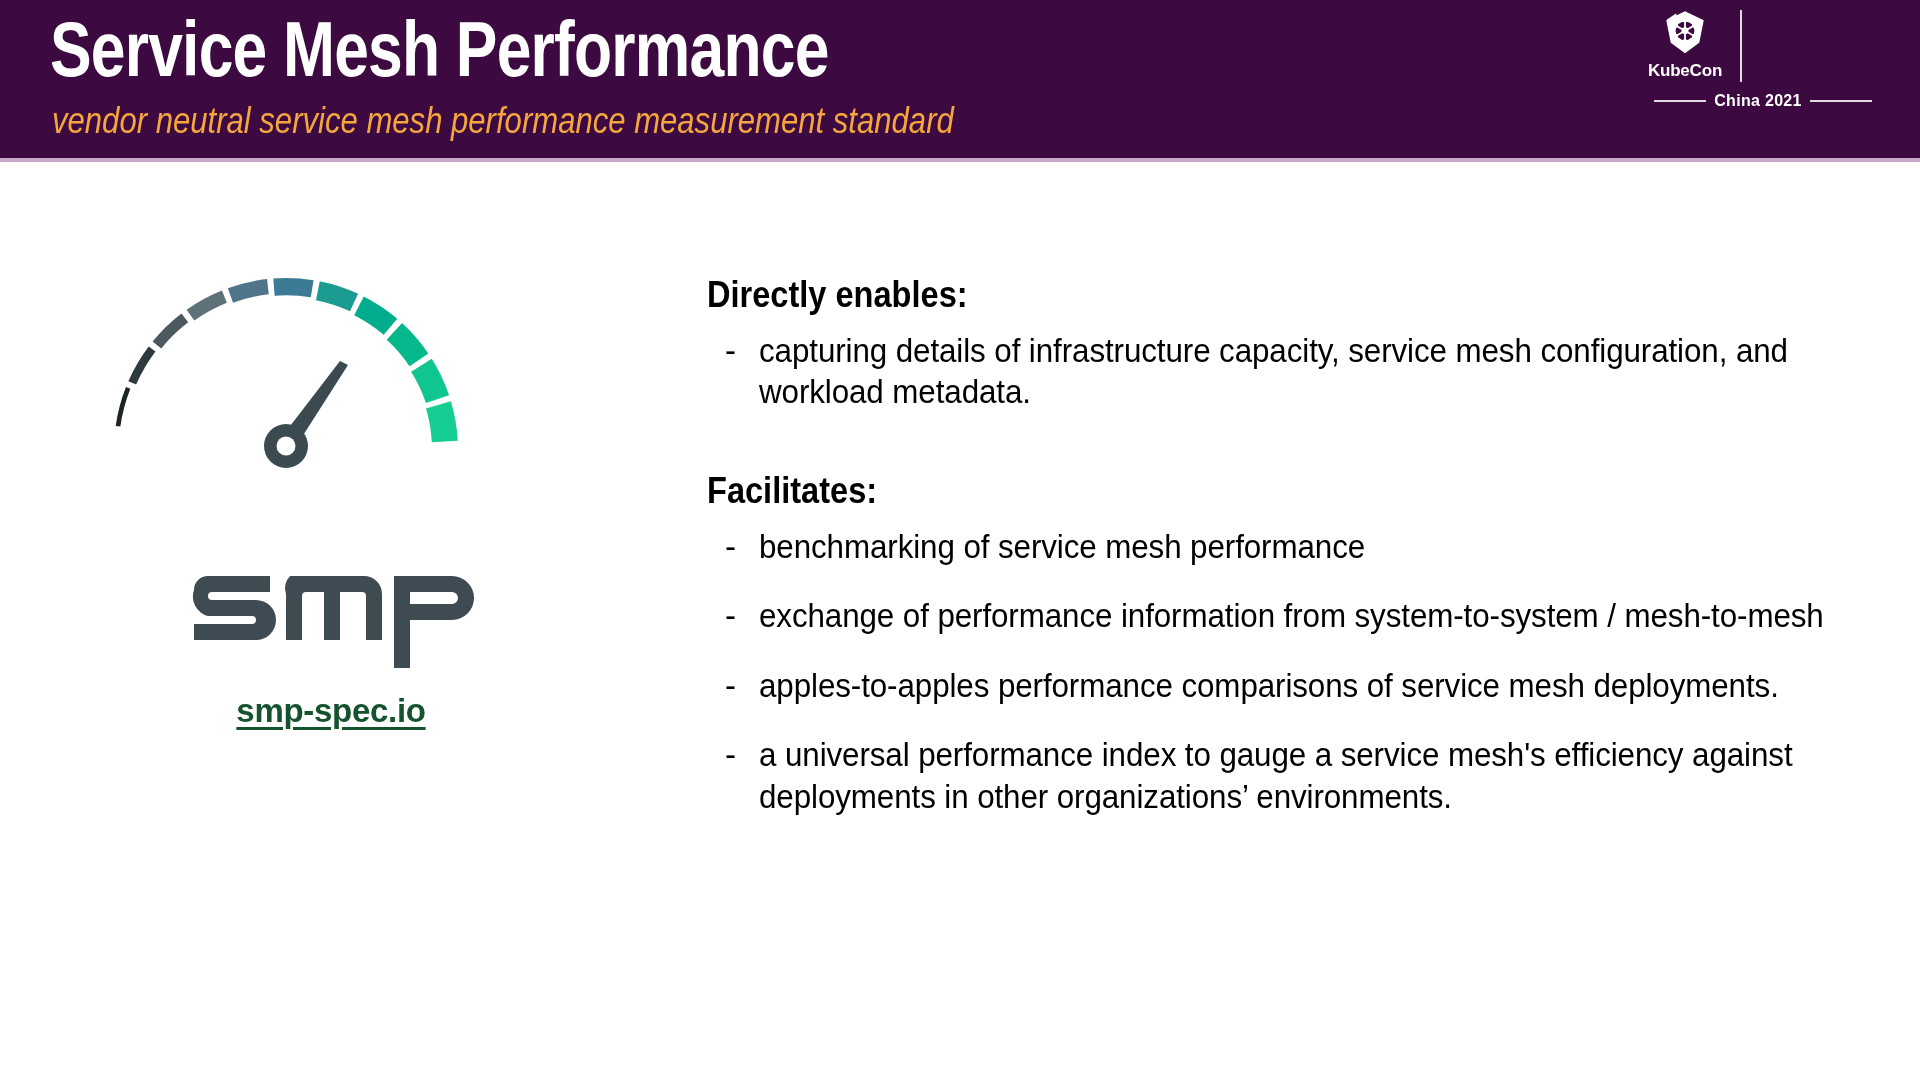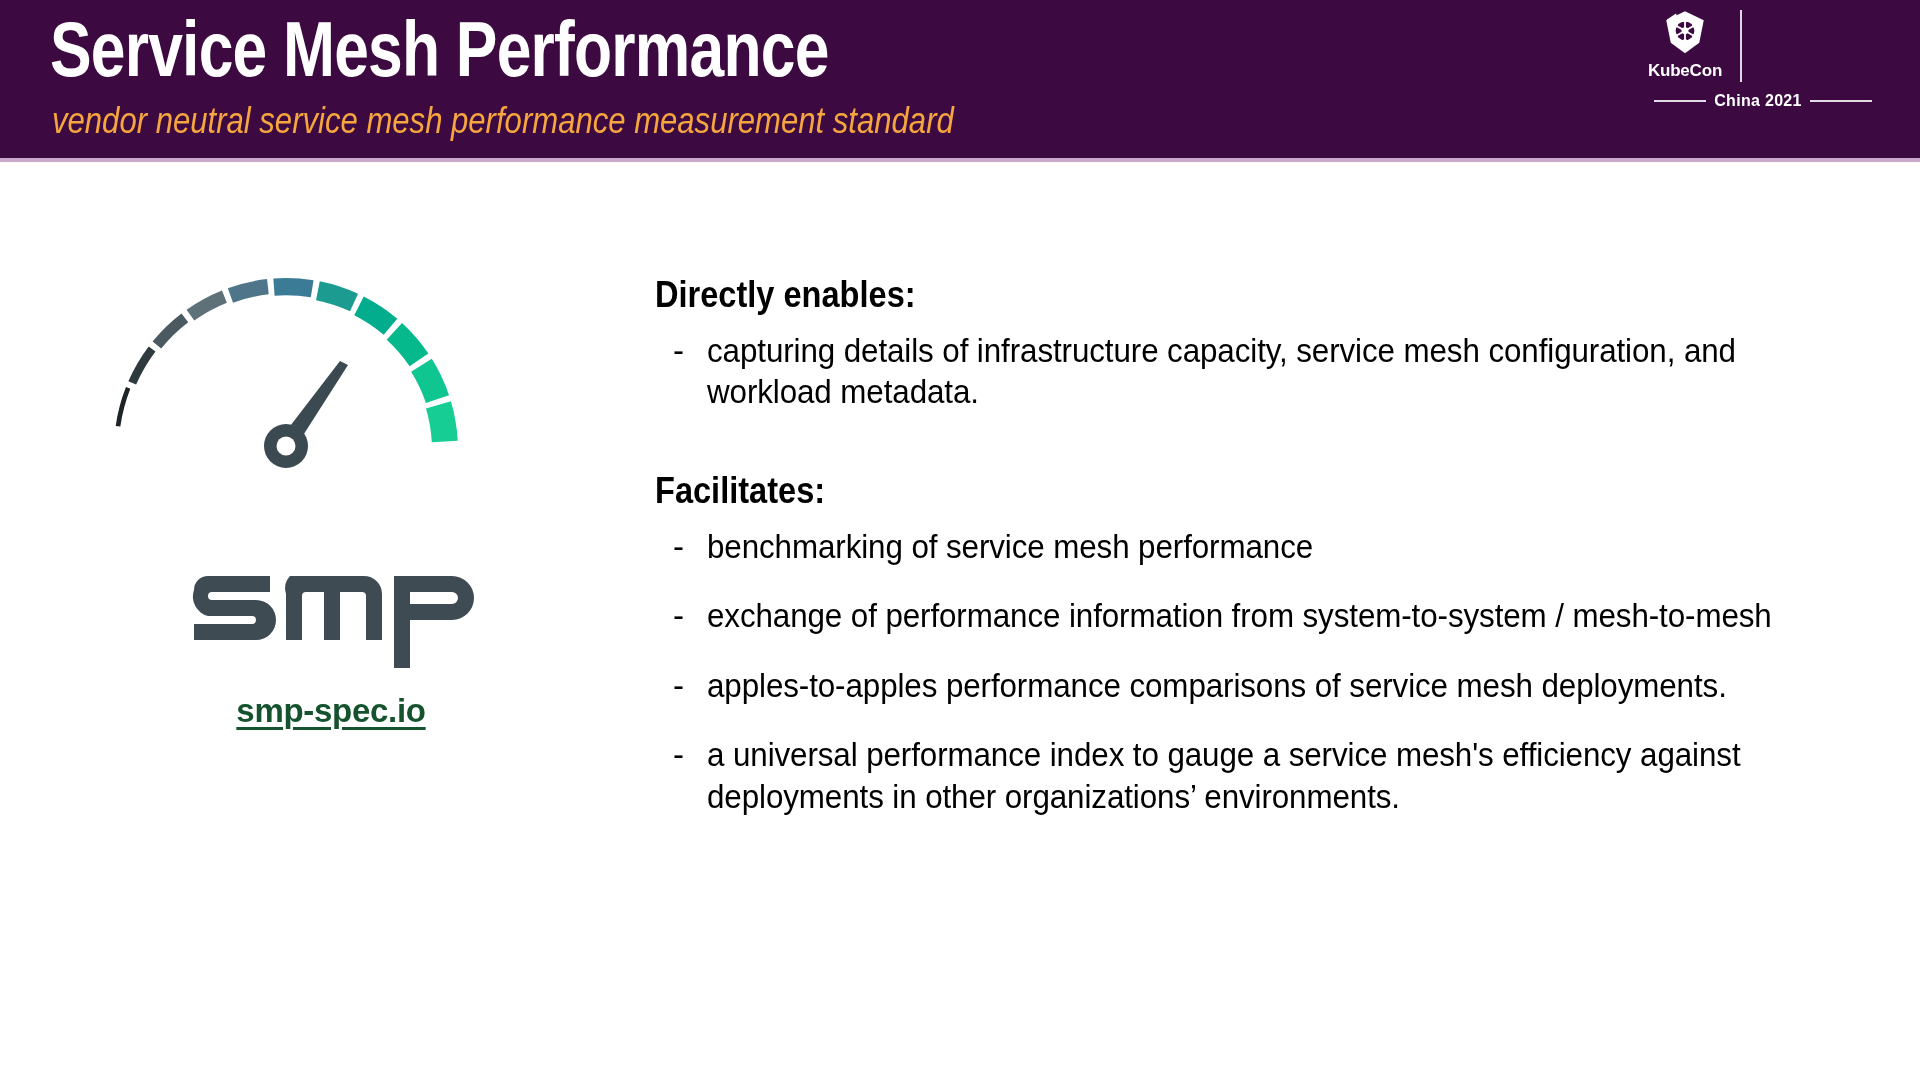--- a/index.html
+++ b/index.html
@@ -115,21 +115,21 @@
     color:#14532d;
     text-decoration:underline;
     text-underline-offset:5px;
     text-decoration-thickness:3px;
     letter-spacing:-0.3px;
     cursor:pointer;
   }
 
   
   .content {
-    position:absolute; left:655px; top:275px;
+    position:absolute; left:707px; top:275px;
     width:1190px;
   }
   .section-head {
     font-size:37px;
     font-weight:bold;
     color:#000000;
     transform:scaleX(0.88);
     transform-origin:left center;
     white-space:nowrap;
     line-height:1.1;

